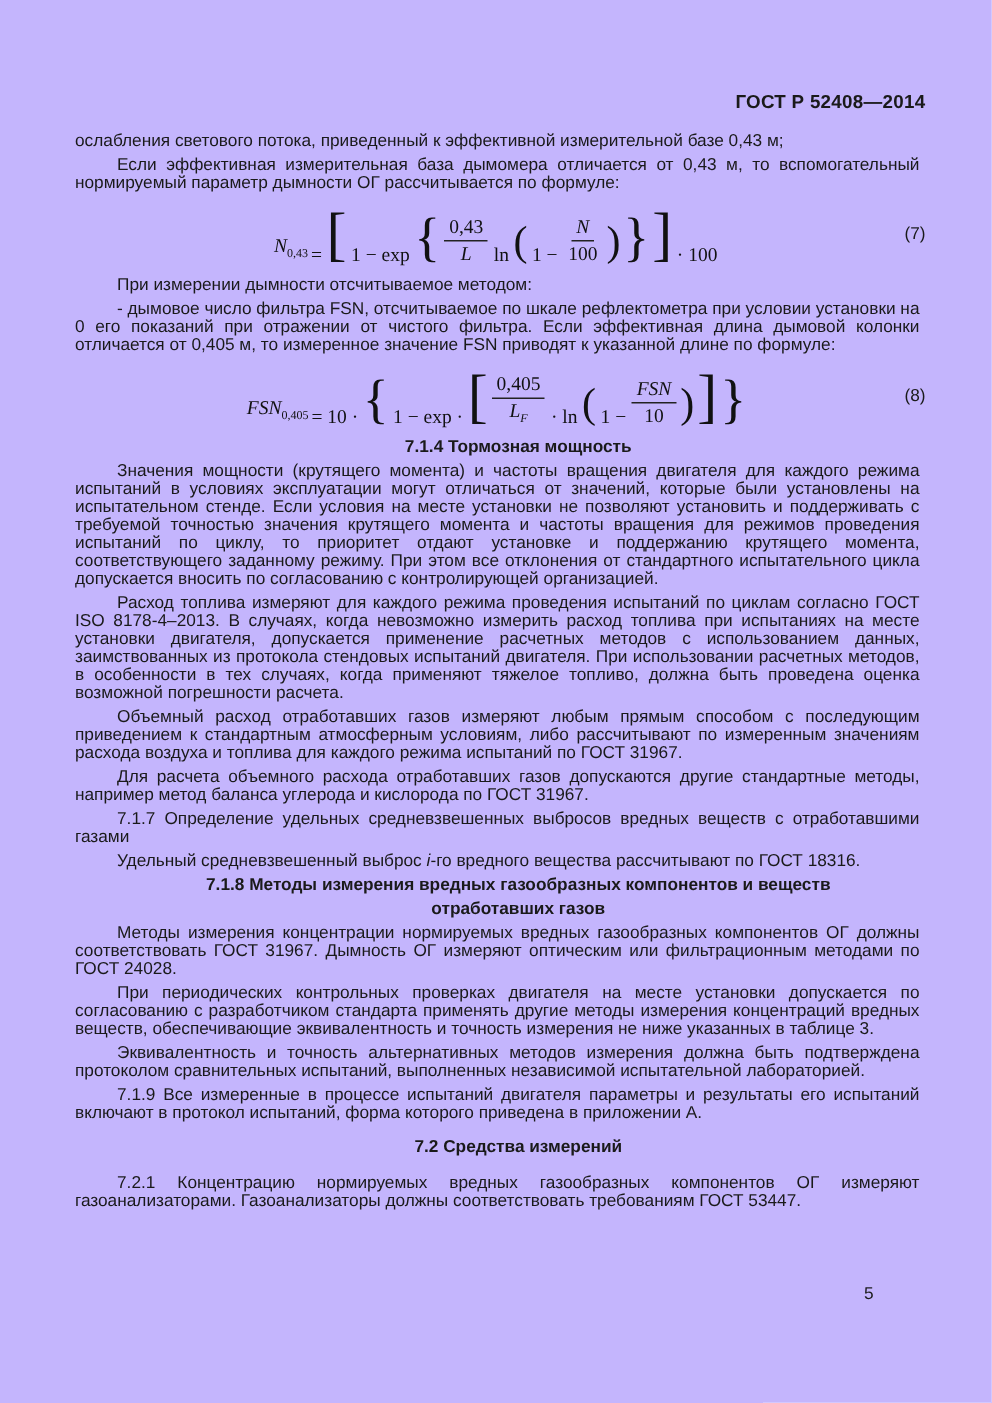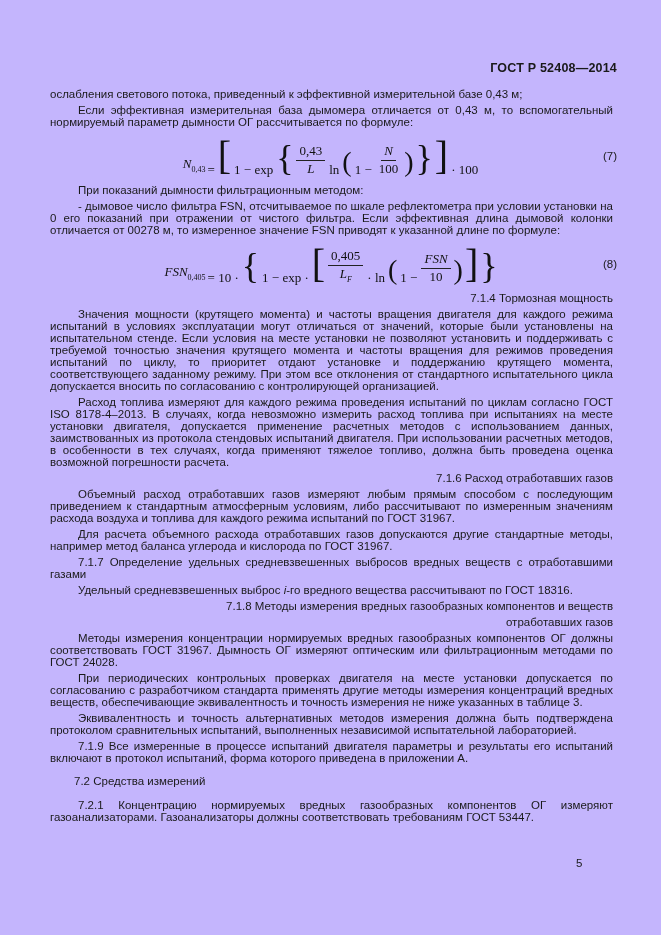--- a/index.html
+++ b/index.html
@@ -14,22 +14,22 @@
     position:absolute; top:61px; right:44px;
     font-size:12.5px; font-weight:bold; letter-spacing:0.2px;
   }
 
   .body-text {
     position:absolute; left:46px; top:84px; width:571px;
     font-size:11.5px; line-height:12px;
   }
   .body-text p { margin:4px; text-indent:28px; text-align:justify; }
   p.cont { text-indent:0; }
-  p.hline { text-align:right; }
-  p.h72 { font-weight:normal; margin:11px 0 12px 0; text-align:left; }
+  p.hline { text-align:center;font-weight:bold; }
+  p.h72 { font-weight:bold; margin:11px 0 12px 0; text-align:center; }
 
   
   .formula-row {
     position:relative; height:46px; margin:5px 0;
     display:flex; align-items:center; justify-content:center;
     font-family:"Liberation Serif", serif; font-size:13px; color:#111;
   }
   .formula { display:flex; align-items:flex-end; }
   .it { font-style:italic; }
   .f-group { white-space:nowrap; }
@@ -80,22 +80,22 @@
             <span class="den">100</span>
           </span>
         <span class="fence pa">)</span>
         <span class="fence br">}</span>
         <span class="fence sq">]</span>
         <span class="f-op">· 100</span>
       </div>
       <span class="formula-number">(7)</span>
     </div>
 
-    <p>При показаний дымности фильтрационным методом:</p>
-    <p>- дымовое число фильтра FSN, отсчитываемое по шкале рефлектометра при условии установки на 0 его показаний при отражении от чистого фильтра. Если эффективная длина дымовой колонки отличается от 00278 м, то измеренное значение FSN приводят к указанной длине по формуле:</p>
+    <p>При измерении дымности отсчитываемое методом:</p>
+    <p>- дымовое число фильтра FSN, отсчитываемое по шкале рефлектометра при условии установки на 0 его показаний при отражении от чистого фильтра. Если эффективная длина дымовой колонки отличается от 0,405 м, то измеренное значение FSN приводят к указанной длине по формуле:</p>
 
     <div class="formula-row">
       <div class="formula">
         <span class="f-group"><span class="it">FSN</span><sub>0,405</sub></span>
         <span class="f-op">= 10 ·</span>
         <span class="fence br">{</span>
         <span class="f-op">1 − exp ·</span>
         <span class="fence sq">[</span>
         <span class="frac">
             <span class="num">0,405</span>
@@ -111,25 +111,24 @@
         <span class="fence pa">)</span>
         <span class="fence sq">]</span>
         <span class="fence br">}</span>
       </div>
       <span class="formula-number">(8)</span>
     </div>
 
     <p class="hline">7.1.4 Тормозная мощность</p>
     <p>Значения мощности (крутящего момента) и частоты вращения двигателя для каждого режима испытаний в условиях эксплуатации могут отличаться от значений, которые были установлены на испытательном стенде. Если условия на месте установки не позволяют установить и поддерживать с требуемой точностью значения крутящего момента и частоты вращения для режимов проведения испытаний по циклу, то приоритет отдают установке и поддержанию крутящего момента, соответствующего заданному режиму. При этом все отклонения от стандартного испытательного цикла допускается вносить по согласованию с контролирующей организацией.</p>
     <p>Расход топлива измеряют для каждого режима проведения испытаний по циклам согласно ГОСТ ISO 8178-4–2013. В случаях, когда невозможно измерить расход топлива при испытаниях на месте установки двигателя, допускается применение расчетных методов с использованием данных, заимствованных из протокола стендовых испытаний двигателя. При использовании расчетных методов, в особенности в тех случаях, когда применяют тяжелое топливо, должна быть проведена оценка возможной погрешности расчета.</p>
-    <p class="hline">7.1.6 Расход отработавших газов</p>
     <p>Объемный расход отработавших газов измеряют любым прямым способом с последующим приведением к стандартным атмосферным условиям, либо рассчитывают по измеренным значениям расхода воздуха и топлива для каждого режима испытаний по ГОСТ 31967.</p>
     <p>Для расчета объемного расхода отработавших газов допускаются другие стандартные методы, например метод баланса углерода и кислорода по ГОСТ 31967.</p>
     <p>7.1.7 Определение удельных средневзвешенных выбросов вредных веществ с отработавшими газами</p>
-    <p><span>Удельный средневзвешенных выброс </span><span class="it">i</span><span>-го вредного вещества рассчитывают по ГОСТ 18316.</span></p>
+    <p><span>Удельный средневзвешенный выброс </span><span class="it">i</span><span>-го вредного вещества рассчитывают по ГОСТ 18316.</span></p>
     <p class="hline">7.1.8 Методы измерения вредных газообразных компонентов и веществ</p>
     <p class="hline">отработавших газов</p>
     <p>Методы измерения концентрации нормируемых вредных газообразных компонентов ОГ должны соответствовать ГОСТ 31967. Дымность ОГ измеряют оптическим или фильтрационным методами по ГОСТ 24028.</p>
     <p>При периодических контрольных проверках двигателя на месте установки допускается по согласованию с разработчиком стандарта применять другие методы измерения концентраций вредных веществ, обеспечивающие эквивалентность и точность измерения не ниже указанных в таблице 3.</p>
     <p>Эквивалентность и точность альтернативных методов измерения должна быть подтверждена протоколом сравнительных испытаний, выполненных независимой испытательной лабораторией.</p>
     <p>7.1.9 Все измеренные в процессе испытаний двигателя параметры и результаты его испытаний включают в протокол испытаний, форма которого приведена в приложении А.</p>
     <p class="h72">7.2 Средства измерений</p>
     <p>7.2.1 Концентрацию нормируемых вредных газообразных компонентов ОГ измеряют газоанализаторами. Газоанализаторы должны соответствовать требованиям ГОСТ 53447.</p>
 
   </div>

